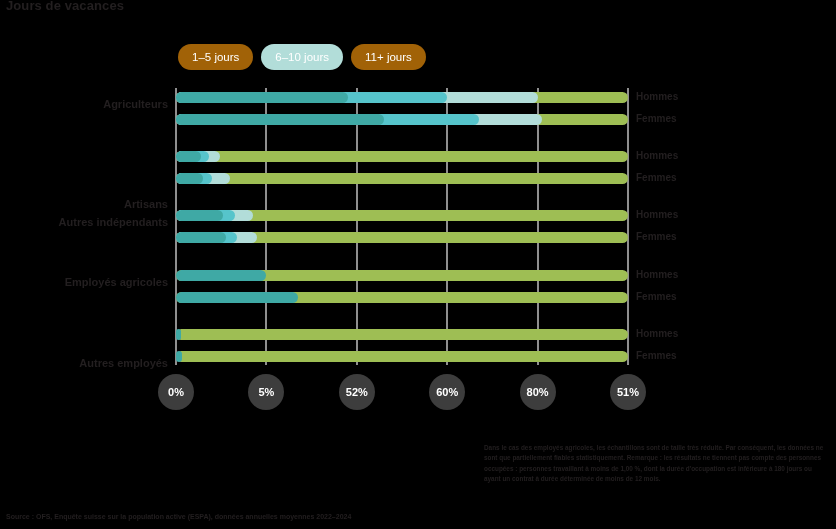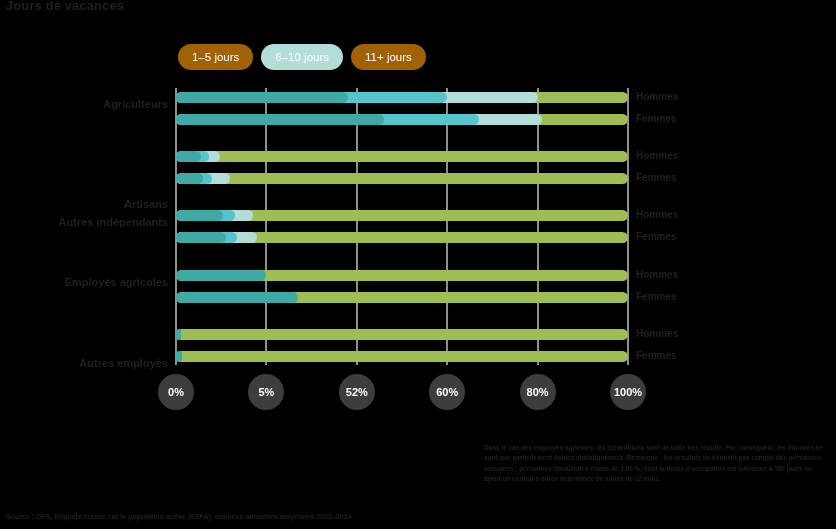--- a/index.html
+++ b/index.html
@@ -232,19 +232,19 @@
       <div class="sex-label" style="top: 328px;">Hommes</div>
       <div class="sex-label" style="top: 350px;">Femmes</div>
     </div>
 
   <div class="axis" id="axis">
       <div class="tick" style="left: 0px;">0%</div>
       <div class="tick" style="left: 90.4px;">5%</div>
       <div class="tick" style="left: 180.8px;">52%</div>
       <div class="tick" style="left: 271.2px;">60%</div>
       <div class="tick" style="left: 361.6px; text-align: center;">80%</div>
-      <div class="tick" style="left: 452px;">100%</div>
+      <div class="tick" style="left: 452px;">51%</div>
     </div>
 
   <div class="note">Dans le cas des employés agricoles, les échantillons sont de taille très réduite. Par conséquent, les données ne sont que partiellement fiables statistiquement. Remarque : les résultats ne tiennent pas compte des personnes occupées : personnes travaillant à moins de 1,00 %, dont la durée d'occupation est inférieure à 180 jours ou ayant un contrat à durée déterminée de moins de 12 mois.</div>
   <div class="source">Source : OFS, Enquête suisse sur la population active (ESPA), données annuelles moyennes 2022–2024</div>
 
 </div>
 
 </body></html>

